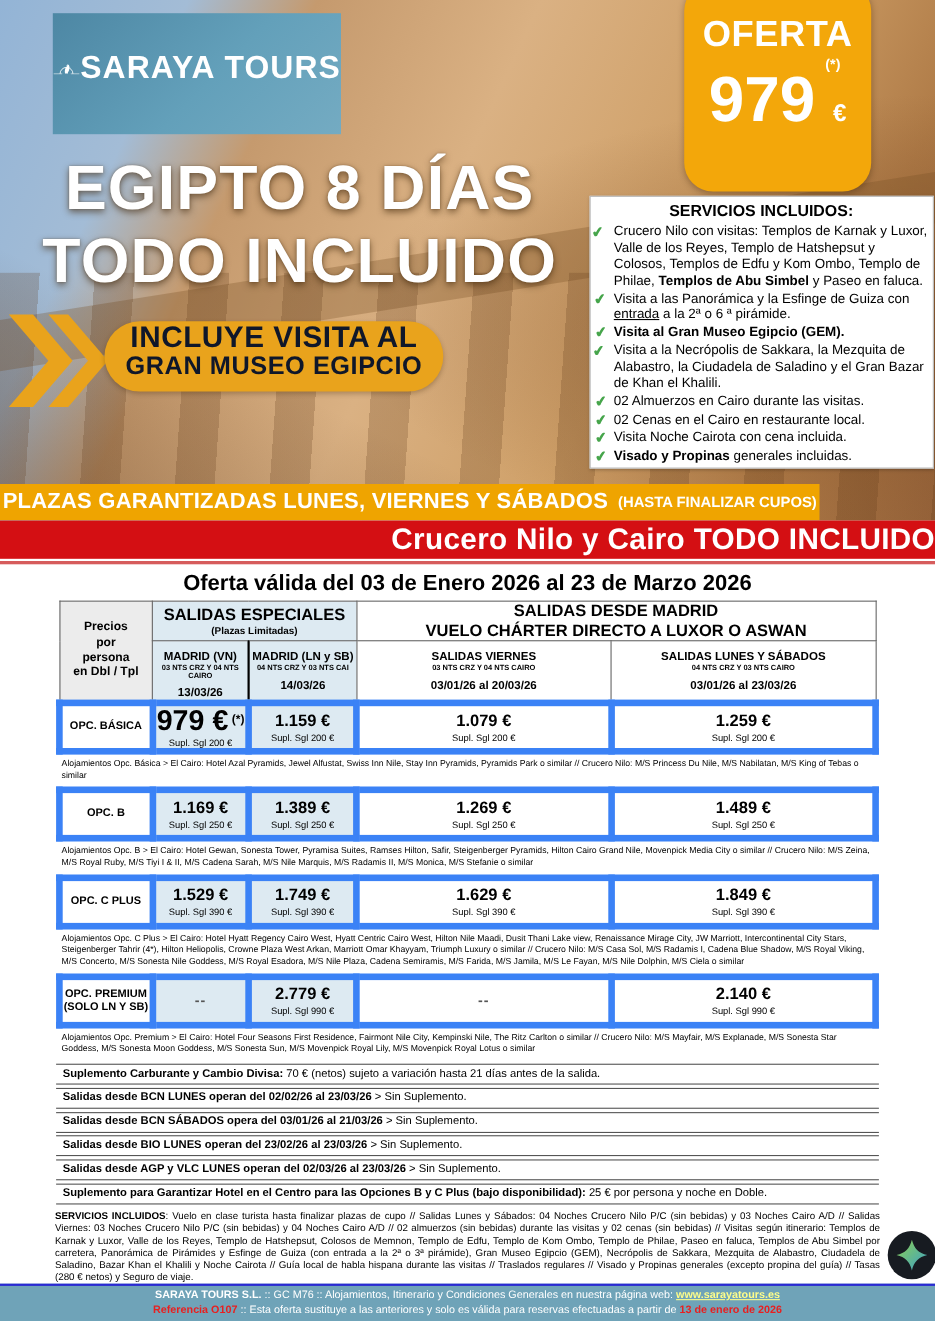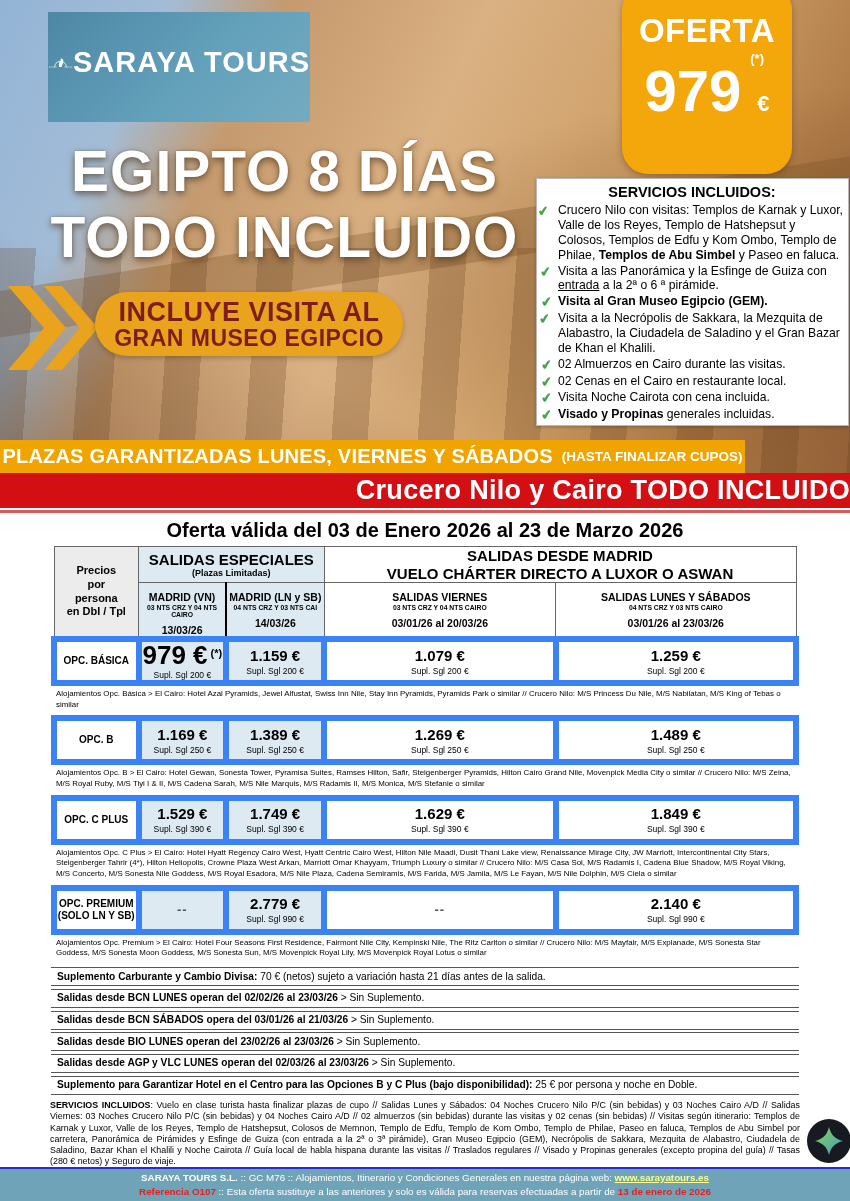--- a/index.html
+++ b/index.html
@@ -14,28 +14,28 @@
       linear-gradient(115deg,#93b4d6 0%,#a3bcd6 16%,#c59a6e 27%,#dab183 46%,#cfa068 66%,#b07c48 84%,#96633a 100%);}
   .statues{position:absolute;left:0;right:0;bottom:0;height:225px;opacity:.28;
     background:repeating-linear-gradient(94deg, rgba(90,52,20,.8) 0 36px, rgba(0,0,0,0) 36px 86px);}
   .cornice{position:absolute;left:-40px;top:220px;width:980px;height:46px;background:rgba(120,78,38,.30);transform:rotate(-9deg)}
 
   .logo{position:absolute;left:48px;top:12px;width:262px;height:110px;
     background:linear-gradient(135deg,#4d87a4 0%,#63a0ba 55%,#74abc2 100%);
     display:flex;align-items:center;justify-content:flex-end;padding-bottom:9px}
   .logo-title{color:#fff;font-size:29px;font-weight:bold;letter-spacing:1px;white-space:nowrap}
 
-  .hero-title{position:absolute;left:12px;top:138px;width:545px;text-align:center;color:#fff;
+  .hero-title{position:absolute;left:0;top:138px;width:545px;text-align:center;color:#fff;
     font-weight:800;font-size:57px;line-height:1.16;letter-spacing:1px;
     text-shadow:0 3px 7px rgba(70,45,15,.65), 0 0 2px rgba(70,45,15,.4)}
 
   .chevrons{position:absolute;left:6px;top:282px}
 
   .pill{position:absolute;left:95px;top:292px;width:308px;height:64px;background:#e9a31c;border-radius:34px;
-    color:#7f1d1d;text-align:center;display:flex;flex-direction:column;justify-content:center;font-weight:800;
+    color:#0f172a;text-align:center;display:flex;flex-direction:column;justify-content:flex-start;font-weight:800;
     box-shadow:0 2px 5px rgba(60,35,5,.3)}
   .pill .l1{font-size:27px;line-height:1.04;letter-spacing:.5px}
   .pill .l2{font-size:23px;line-height:1.08;letter-spacing:.5px}
 
   .offer-badge{position:absolute;left:622px;top:-16px;width:170px;height:190px;background:#f3a70a;border-radius:26px;
     color:#fff;text-align:center;padding-top:30px;box-shadow:0 2px 6px rgba(60,35,5,.35)}
   .ob-l{font-size:33px;font-weight:800;line-height:1.06;letter-spacing:.5px}
   .ob-star{font-size:13px;font-weight:bold;text-align:right;padding-right:28px;margin-top:3px;line-height:1}
   .ob-price{font-size:58px;font-weight:800;line-height:.95;margin-top:-2px}
   .ob-price .eur{font-size:22px;font-weight:800}

